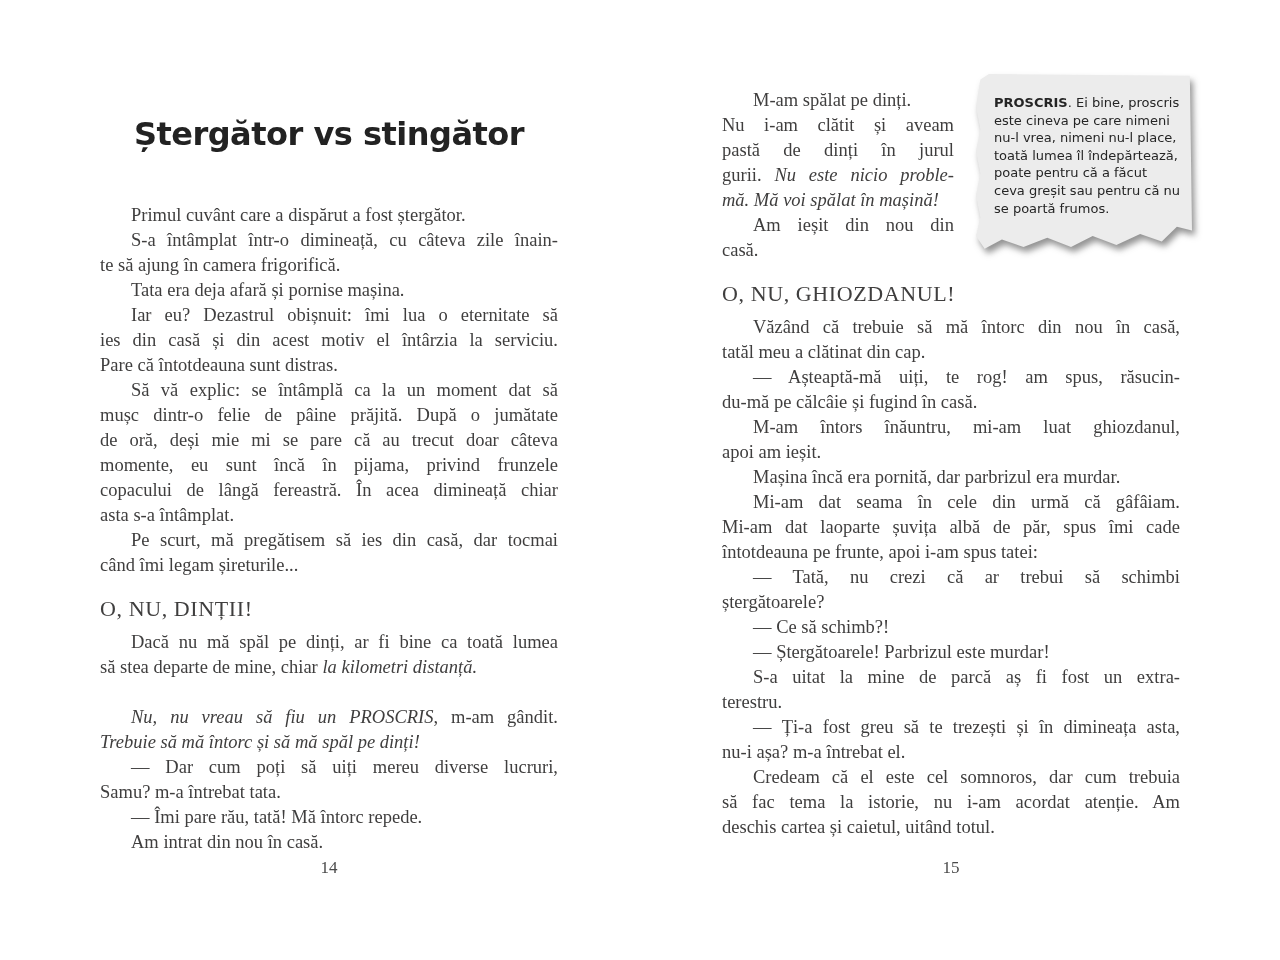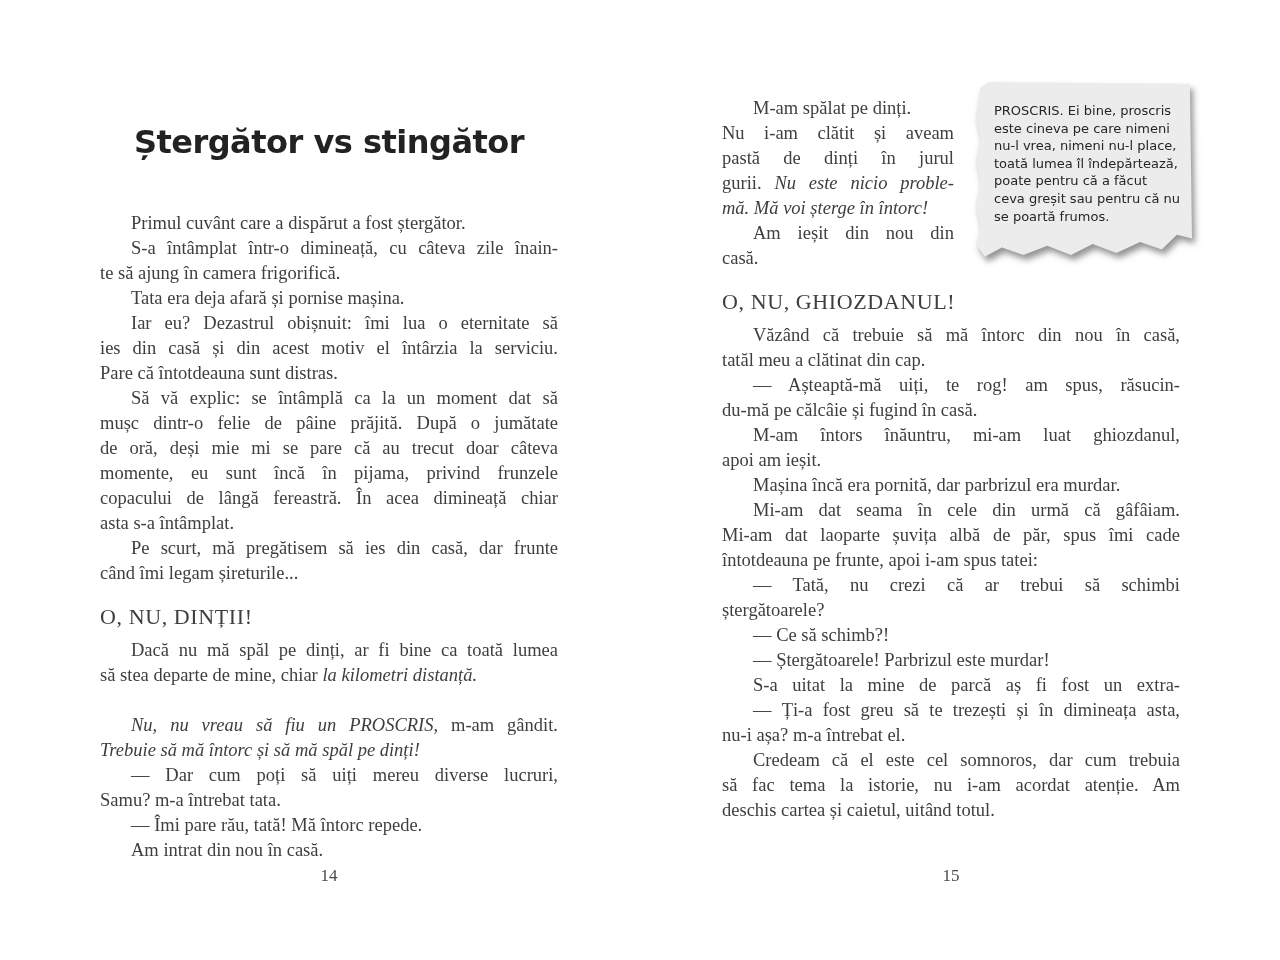--- a/index.html
+++ b/index.html
@@ -4,21 +4,21 @@
 <style>
   * { margin:0; padding:0; box-sizing:border-box; }
   html,body { width:1280px; height:960px; }
   body {
     background:#ffffff;
     font-family:"Liberation Serif", serif;
     color:#3f3e3e;
     position:relative;
     overflow:hidden;
   }
-  .page { position:absolute; top:8px; height:917px; width:458px; }
+  .page { position:absolute; top:0; height:917px; width:458px; }
   .page-left  { left:100px; }
   .page-right { left:722px; }
 
   .chapter-title {
     font-family:"DejaVu Sans", sans-serif;
     font-weight:bold;
     font-size:32px;
     letter-spacing:-0.5px;
     text-align:center;
     color:#222;
@@ -62,21 +62,21 @@
     min-height:184px;
     padding:20px 12px 34px 18px;
     clip-path:polygon(2% 3%, 6% 0%, 99% 1%, 100% 85%, 93% 83%, 86% 91%, 76% 87%, 65% 93%, 54% 88%, 44% 94%, 33% 89%, 22% 94%, 12% 90%, 4% 95%, 0% 88%, 2% 78%, 0% 66%, 2% 54%, 0% 42%, 2% 30%, 0% 18%);
   }
   .note-text {
     font-family:"DejaVu Sans", sans-serif;
     font-size:13px;
     line-height:17.6px;
     color:#252525;
   }
-  .note-text b { font-weight:normal; }
+  .note-text b { font-weight:bold; }
 
   .pagenum {
     position:absolute;
     top:858px;
     left:0; right:0;
     text-align:center;
     font-size:17px;
     color:#4a4a4a;
   }
 </style>
@@ -92,21 +92,21 @@
       <div class="line ind"><span>Tata era deja afară și pornise mașina.</span></div>
       <div class="line ind just"><span>Iar eu? Dezastrul obișnuit: îmi lua o eternitate să</span></div>
       <div class="line just"><span>ies din casă și din acest motiv el întârzia la serviciu.</span></div>
       <div class="line"><span>Pare că întotdeauna sunt distras.</span></div>
       <div class="line ind just"><span>Să vă explic: se întâmplă ca la un moment dat să</span></div>
       <div class="line just"><span>mușc dintr-o felie de pâine prăjită. După o jumătate</span></div>
       <div class="line just"><span>de oră, deși mie mi se pare că au trecut doar câteva</span></div>
       <div class="line just"><span>momente, eu sunt încă în pijama, privind frunzele</span></div>
       <div class="line just"><span>copacului de lângă fereastră. În acea dimineață chiar</span></div>
       <div class="line"><span>asta s-a întâmplat.</span></div>
-      <div class="line ind just"><span>Pe scurt, mă pregătisem să ies din casă, dar frunte</span></div>
+      <div class="line ind just"><span>Pe scurt, mă pregătisem să ies din casă, dar tocmai</span></div>
       <div class="line"><span>când îmi legam șireturile...</span></div>
       <div class="heading">O, NU, DINȚII!</div>
       <div class="line ind just"><span>Dacă nu mă spăl pe dinți, ar fi bine ca toată lumea</span></div>
       <div class="line"><span>să stea departe de mine, chiar </span><i>la kilometri distanță.</i></div>
       <div class="spacer"></div>
       <div class="line ind just"><i>Nu, nu vreau să fiu un PROSCRIS</i><span>, m-am gândit.</span></div>
       <div class="line"><i>Trebuie să mă întorc și să mă spăl pe dinți!</i></div>
       <div class="line ind just"><span>— Dar cum poți să uiți mereu diverse lucruri,</span></div>
       <div class="line"><span>Samu? m-a întrebat tata.</span></div>
       <div class="line ind"><span>— Îmi pare rău, tată! Mă întorc repede.</span></div>
@@ -116,21 +116,21 @@
 </section>
 
 <section class="page page-right">
   <div class="body" id="body-1">
       <div class="cols">
         <div class="narrow">
           <div class="line ind"><span>M-am spălat pe dinți.</span></div>
           <div class="line just"><span>Nu i-am clătit și aveam</span></div>
           <div class="line just"><span>pastă de dinți în jurul</span></div>
           <div class="line just"><span>gurii. </span><i>Nu este nicio proble-</i></div>
-          <div class="line"><i>mă. Mă voi șterge în întorc!</i></div>
+          <div class="line"><i>mă. Mă voi spălat în mașină!</i></div>
           <div class="line ind just"><span>Am ieșit din nou din</span></div>
         </div>
         <aside class="note">
           <div class="note-inner">
             <p class="note-text"><b>PROSCRIS</b><span>. Ei bine, proscris este cineva pe care nimeni nu-l vrea, nimeni nu-l place, toată lumea îl îndepărtează, poate pentru că a făcut ceva greșit sau pentru că nu se poartă frumos.</span></p>
           </div>
         </aside>
       </div>
       <div class="line"><span>casă.</span></div>
       <div class="heading">O, NU, GHIOZDANUL!</div>
@@ -142,20 +142,21 @@
       <div class="line"><span>apoi am ieșit.</span></div>
       <div class="line ind"><span>Mașina încă era pornită, dar parbrizul era murdar.</span></div>
       <div class="line ind just"><span>Mi-am dat seama în cele din urmă că gâfâiam.</span></div>
       <div class="line just"><span>Mi-am dat laoparte șuvița albă de păr, spus îmi cade</span></div>
       <div class="line"><span>întotdeauna pe frunte, apoi i-am spus tatei:</span></div>
       <div class="line ind just"><span>— Tată, nu crezi că ar trebui să schimbi</span></div>
       <div class="line"><span>ștergătoarele?</span></div>
       <div class="line ind"><span>— Ce să schimb?!</span></div>
       <div class="line ind"><span>— Ștergătoarele! Parbrizul este murdar!</span></div>
       <div class="line ind just"><span>S-a uitat la mine de parcă aș fi fost un extra-</span></div>
+      <div class="line"><span>terestru.</span></div>
       <div class="line ind just"><span>— Ți-a fost greu să te trezești și în dimineața asta,</span></div>
       <div class="line"><span>nu-i așa? m-a întrebat el.</span></div>
       <div class="line ind just"><span>Credeam că el este cel somnoros, dar cum trebuia</span></div>
       <div class="line just"><span>să fac tema la istorie, nu i-am acordat atenție. Am</span></div>
       <div class="line"><span>deschis cartea și caietul, uitând totul.</span></div>
     </div>
   <div class="pagenum">15</div>
 </section>
 
 </body></html>

